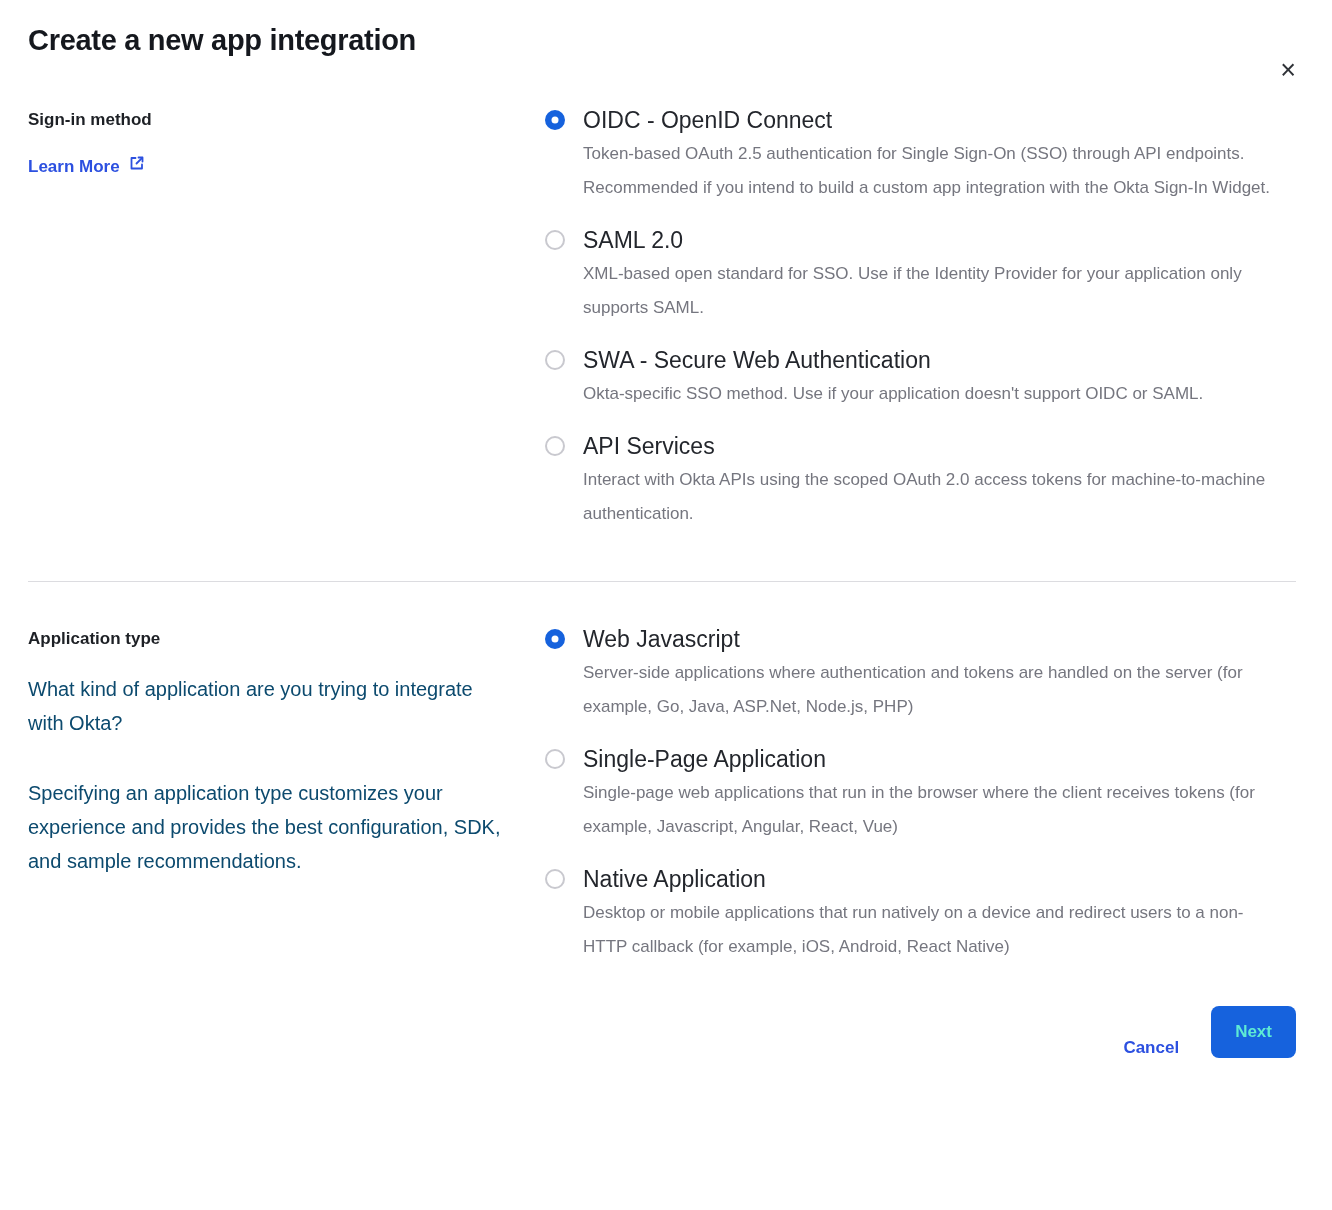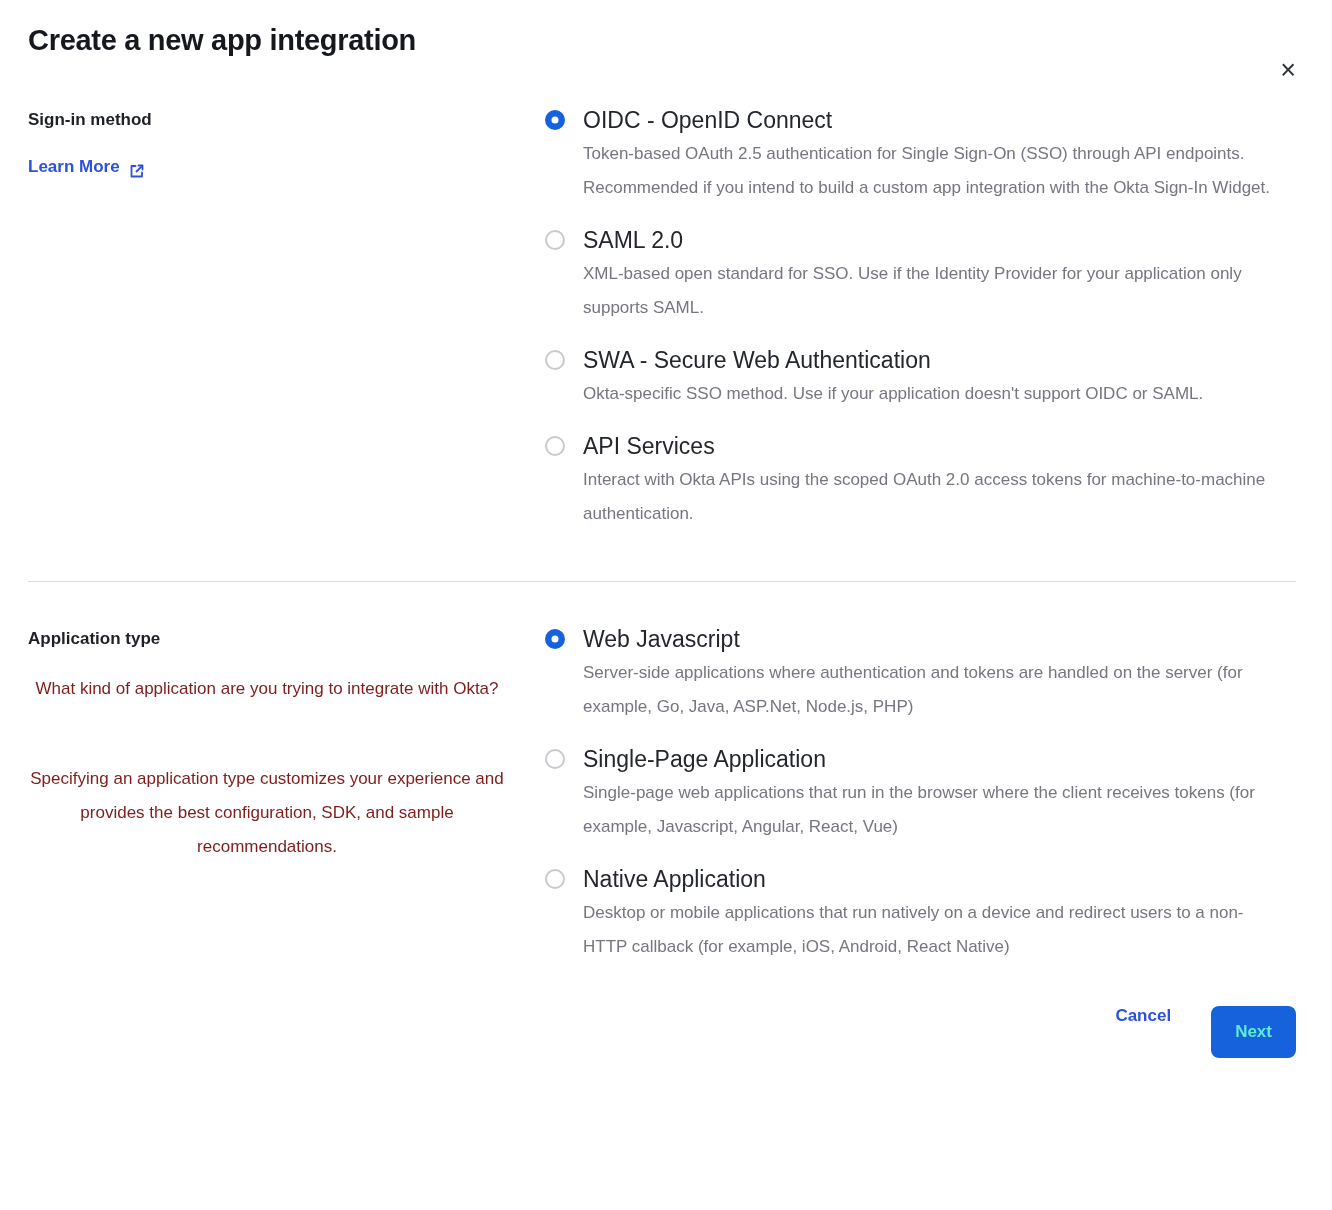--- a/index.html
+++ b/index.html
@@ -38,33 +38,32 @@
     grid-template-columns: 517px 1fr;
     margin-top: 46px;
   }
   .section-heading {
     font-size: 17px;
     font-weight: 700;
     line-height: 34px;
     color: #1d2025;
   }
   .left-note {
-    font-size: 17px;
-    line-height: 34px;
-    color: #7f1d1d;
+    font-size: 20px;
+    line-height: 34px;
+    color: #0c4a6e;
     max-width: 478px;
-    text-align: center;
   }
   .left-note.first { margin-top: 16px; }
-  .left-note.second { margin-top: 56px; }
+  .left-note.second { margin-top: 36px; }
 
   .learn-more {
     margin-top: 18px;
     display: inline-flex;
-    align-items: flex-end;
+    align-items: flex-start;
     gap: 9px;
     color: #2c50e0;
     font-size: 17px;
     font-weight: 600;
     line-height: 24px;
     text-decoration: none;
     cursor: pointer;
     width: max-content;
   }
   .learn-more svg { display: block; }
@@ -106,22 +105,22 @@
     border: none;
     border-top: 1px solid #dcdce0;
     margin: 50px 0 0 0;
   }
   .section.second { margin-top: 40px; }
 
   .footer {
     margin-top: 42px;
     display: flex;
     justify-content: flex-end;
-    align-items: flex-start;
-    gap: 40px;
+    align-items: flex-end;
+    gap: 32px;
   }
   .cancel-link {
     color: #2c50e0;
     font-size: 17px;
     font-weight: 600;
     cursor: pointer;
     background: none;
     border: none;
     font-family: "Liberation Sans", sans-serif;
   }

